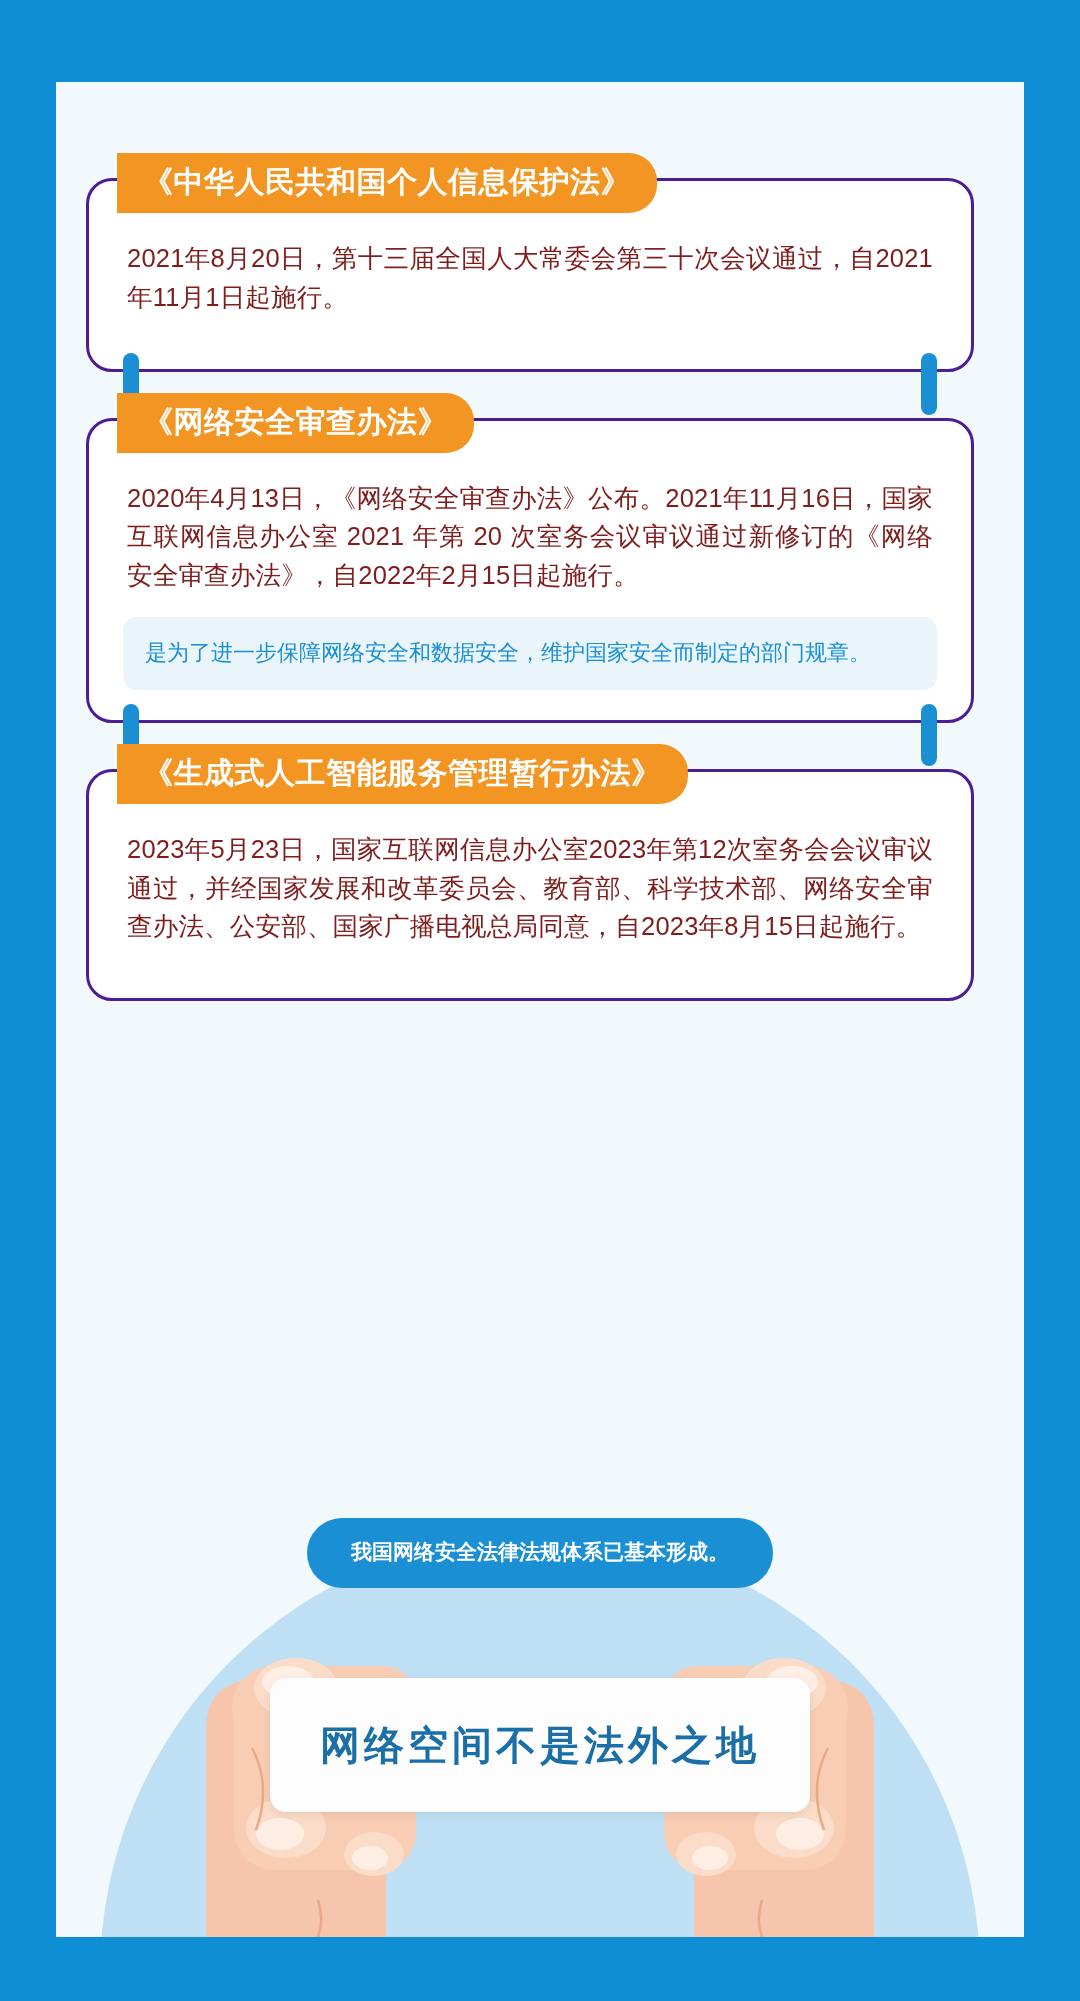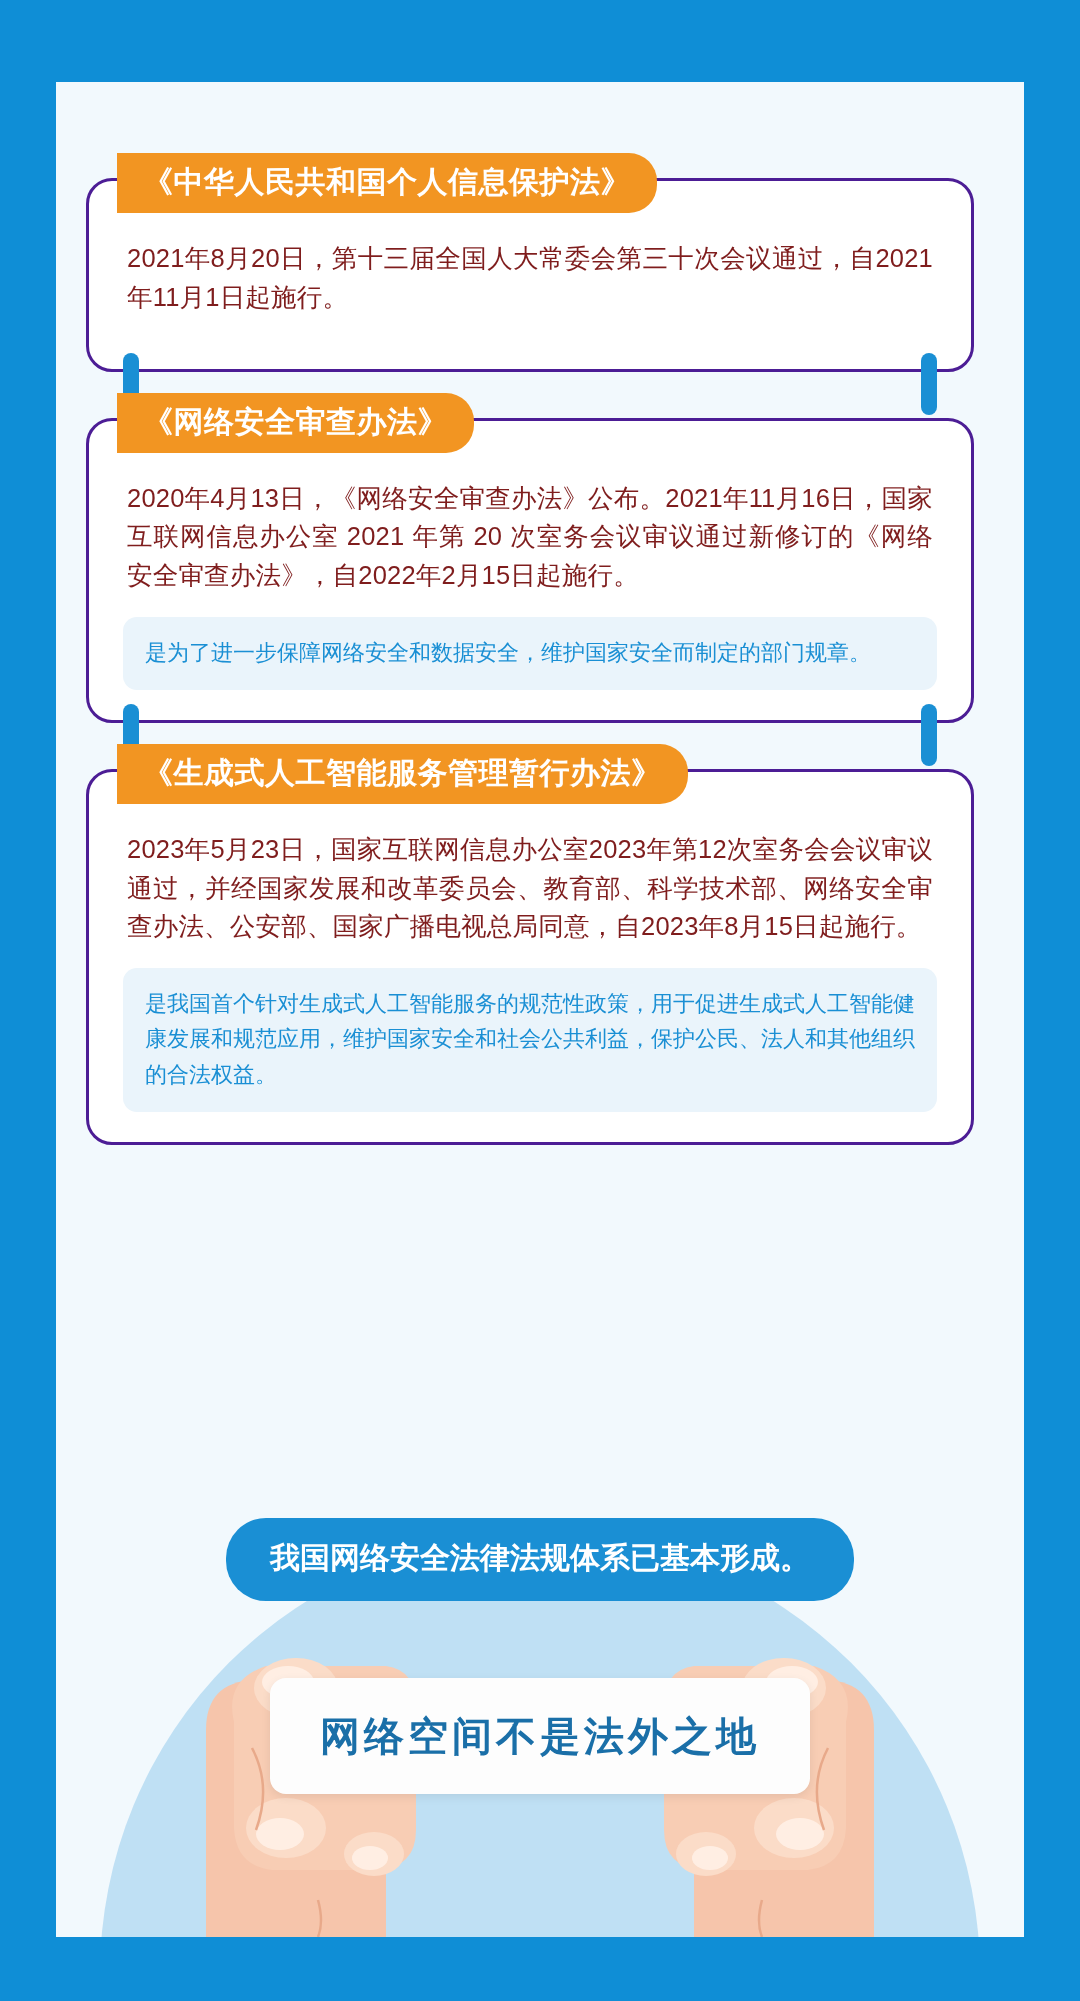--- a/index.html
+++ b/index.html
@@ -115,21 +115,21 @@
     background: #bfe0f4;
     border-radius: 440px 440px 0 0;
   }
   .banner {
     position: absolute;
     left: 50%;
     top: 88px;
     transform: translateX(-50%);
     background: #1a8fd4;
     color: #ffffff;
-    font-size: 30px;
+    font-size: 21px;
     font-weight: bold;
     border-radius: 40px;
     padding: 20px 44px 22px 44px;
     white-space: nowrap;
     z-index: 3;
   }
 
   
   .hands {
     position: absolute;
@@ -138,21 +138,21 @@
     width: 968px;
     height: 507px;
     z-index: 2;
   }
   .sign {
     position: absolute;
     left: 50%;
     top: 248px;
     transform: translateX(-50%);
     width: 540px;
-    height: 116px;
+    height: 134px;
     background: #fdfdfd;
     border-radius: 16px;
     box-shadow: 0 3px 10px rgba(0,0,0,0.08);
     z-index: 4;
     display: flex;
     align-items: center;
     justify-content: center;
   }
   .sign-text {
     color: #1a6fa8;
@@ -186,21 +186,20 @@
       <div class="card-note">是为了进一步保障网络安全和数据安全，维护国家安全而制定的部门规章。</div>
       <span class="connector conn-left"></span>
       <span class="connector conn-right"></span>
     </div>
 
     <div class="card">
       <div class="card-title-wrap">
         <span class="card-title">《生成式人工智能服务管理暂行办法》</span>
       </div>
       <div class="card-body">2023年5月23日，国家互联网信息办公室2023年第12次室务会会议审议通过，并经国家发展和改革委员会、教育部、科学技术部、网络安全审查办法、公安部、国家广播电视总局同意，自2023年8月15日起施行。</div>
-      <div class="card-note">是我国首个针对生成式人工智能服务的规范性政策，用于促进生成式人工智能健康发展和规范应用，维护国家安全和社会公共利益，保护公民、法人和其他组织的合法权益。</div>
     </div>
 
   </div>
 
   <div class="bottom">
     <div class="blue-blob"></div>
 
     <div class="banner">我国网络安全法律法规体系已基本形成。</div>
 
     <svg class="hands" viewBox="0 0 968 507">

